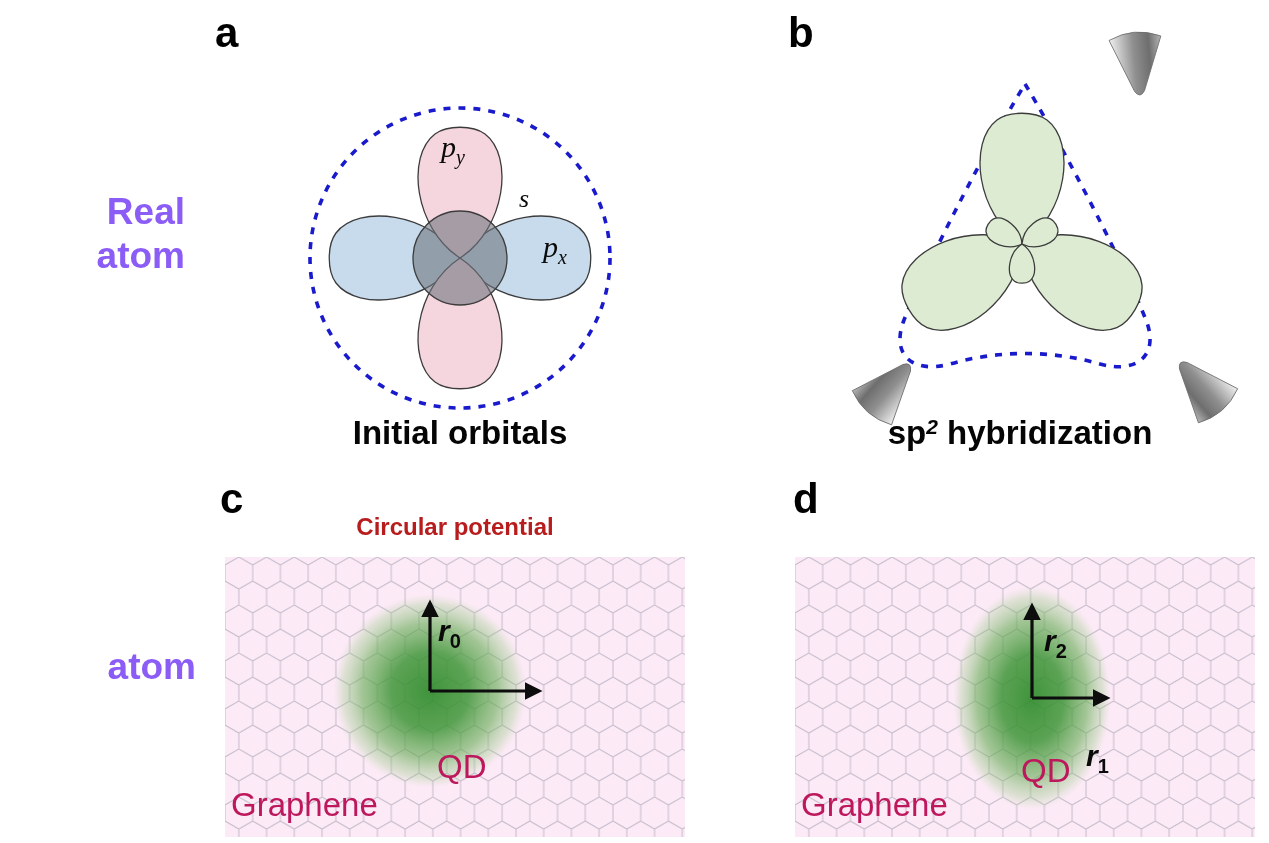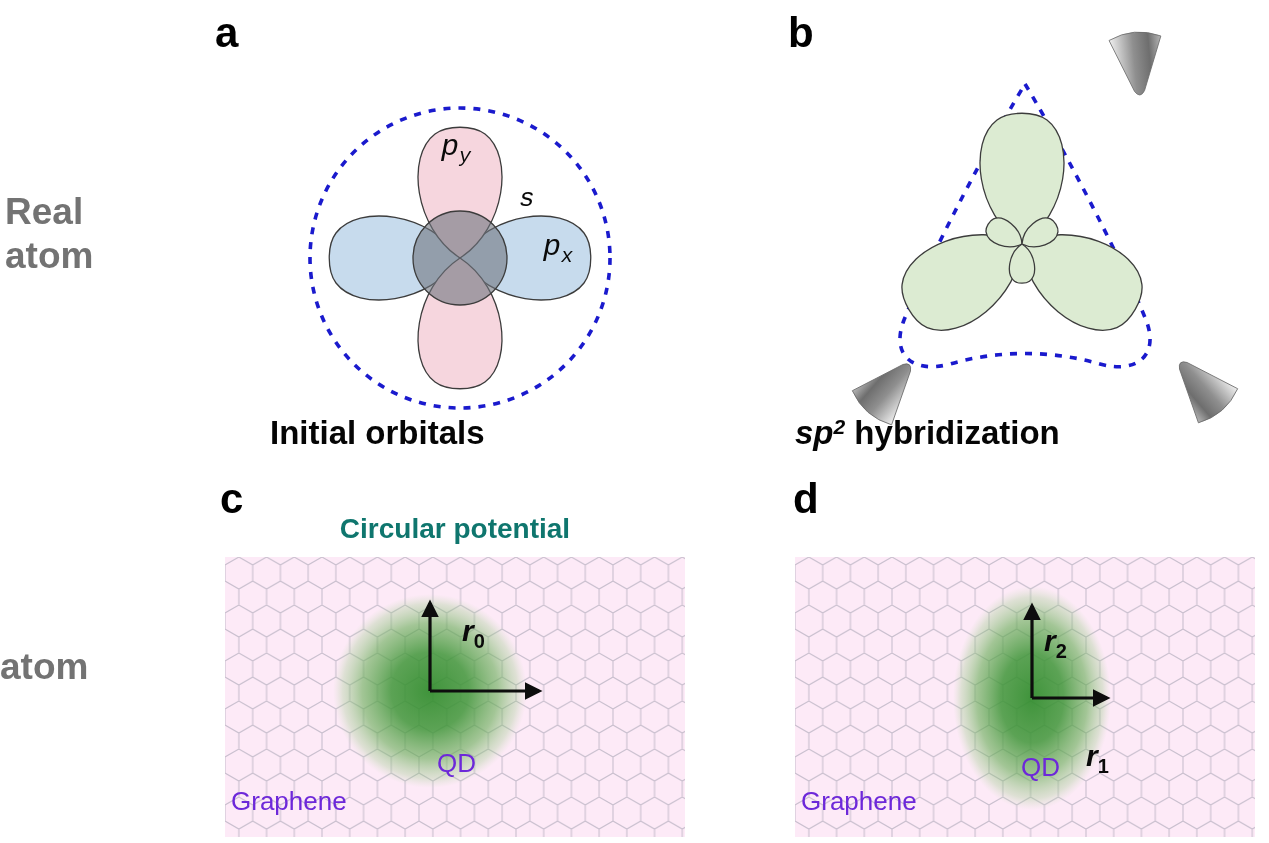--- a/index.html
+++ b/index.html
@@ -1,30 +1,30 @@
 <!DOCTYPE html>
 <html><head>
 <meta charset="utf-8">
 <style>
   html,body { margin:0; padding:0; background:#ffffff; }
   .fig { position:relative; width:1269px; height:843px; background:#ffffff;
          font-family:"Liberation Sans", sans-serif; overflow:hidden; color:#0a0a0a; }
   .abs { position:absolute; line-height:1; }
   .panel-letter { font-weight:700; font-size:42px; color:#000; }
-  .row-label { text-align:left; font-weight:700; font-size:37px; color:#737373; line-height:1.18; }
-  .caption { text-align:left; font-weight:700; font-size:33px; color:#050505; }
-  .panel-title { text-align:center; font-weight:700; font-size:28px; color:#0f766e; }
-  .math { font-style:italic; font-family:Liberation Mono, monospace; }
+  .row-label { text-align:right; font-weight:700; font-size:37px; color:#8b5cf6; line-height:1.18; }
+  .caption { text-align:center; font-weight:700; font-size:33px; color:#050505; }
+  .panel-title { text-align:center; font-weight:700; font-size:24px; color:#b91c1c; }
+  .math { font-style:italic; font-family:Liberation Serif, serif; }
   .orb-label { font-size:30px; }
   .orb-sub { font-size:20px; vertical-align:-7px; font-style:italic; }
-  .cap-it { font-style:italic; }
+  .cap-it { }
   .cap-sup { font-style:italic; font-size:21px; vertical-align:10px; }
   .r-label { font-weight:700; font-style:italic; font-size:30px; }
   .r-sub { font-style:normal; font-size:20px; vertical-align:-7px; }
-  .plain-label { font-size:26px; color:#6d28d9; }
+  .plain-label { font-size:33px; color:#be185d; }
 </style>
 </head>
 <body>
 
 <div class="fig">
 
   <svg width="0" height="0" style="position:absolute">
     <defs>
       <pattern id="hexPat" width="27.713" height="48" patternUnits="userSpaceOnUse">
         <path d="M13.856,0 L27.713,8 L27.713,24 L13.856,32 L0,24 L0,8 Z M13.856,32 L13.856,48" fill="none" stroke="#c9bfce" stroke-width="1.1"></path>
@@ -113,21 +113,21 @@
   <svg class="abs" style="left:225px;top:557px" width="460" height="280" viewBox="0 0 460 280">
     <rect width="460" height="280" fill="#fdeaf7"></rect>
     <rect width="460" height="280" fill="url(#hexPat)"></rect>
     <circle cx="205" cy="134" r="97" fill="url(#qdGrad)"></circle>
     <g stroke="#0d0d0d" stroke-width="3.2">
       <line x1="205" y1="134" x2="205" y2="46" marker-end="url(#arrowHead)"></line>
       <line x1="205" y1="134" x2="314" y2="134" marker-end="url(#arrowHead)"></line>
     </g>
   </svg>
 
-  <div class="abs r-label" style="left:462px;top:616px"><span>r</span><span class="r-sub">0</span></div>
+  <div class="abs r-label" style="left:438px;top:616px"><span>r</span><span class="r-sub">0</span></div>
   <div class="abs plain-label" style="left:437px;top:750px"><span>QD</span></div>
   <div class="abs plain-label" style="left:231px;top:788px"><span>Graphene</span></div>
 
 
   <svg class="abs" style="left:795px;top:557px" width="460" height="280" viewBox="0 0 460 280">
     <rect width="460" height="280" fill="#fdeaf7"></rect>
     <rect width="460" height="280" fill="url(#hexPat)"></rect>
     <ellipse cx="237" cy="141" rx="79" ry="112" fill="url(#qdGrad)"></ellipse>
     <g stroke="#0d0d0d" stroke-width="3.2">
       <line x1="237" y1="141" x2="237" y2="49" marker-end="url(#arrowHead)"></line>

